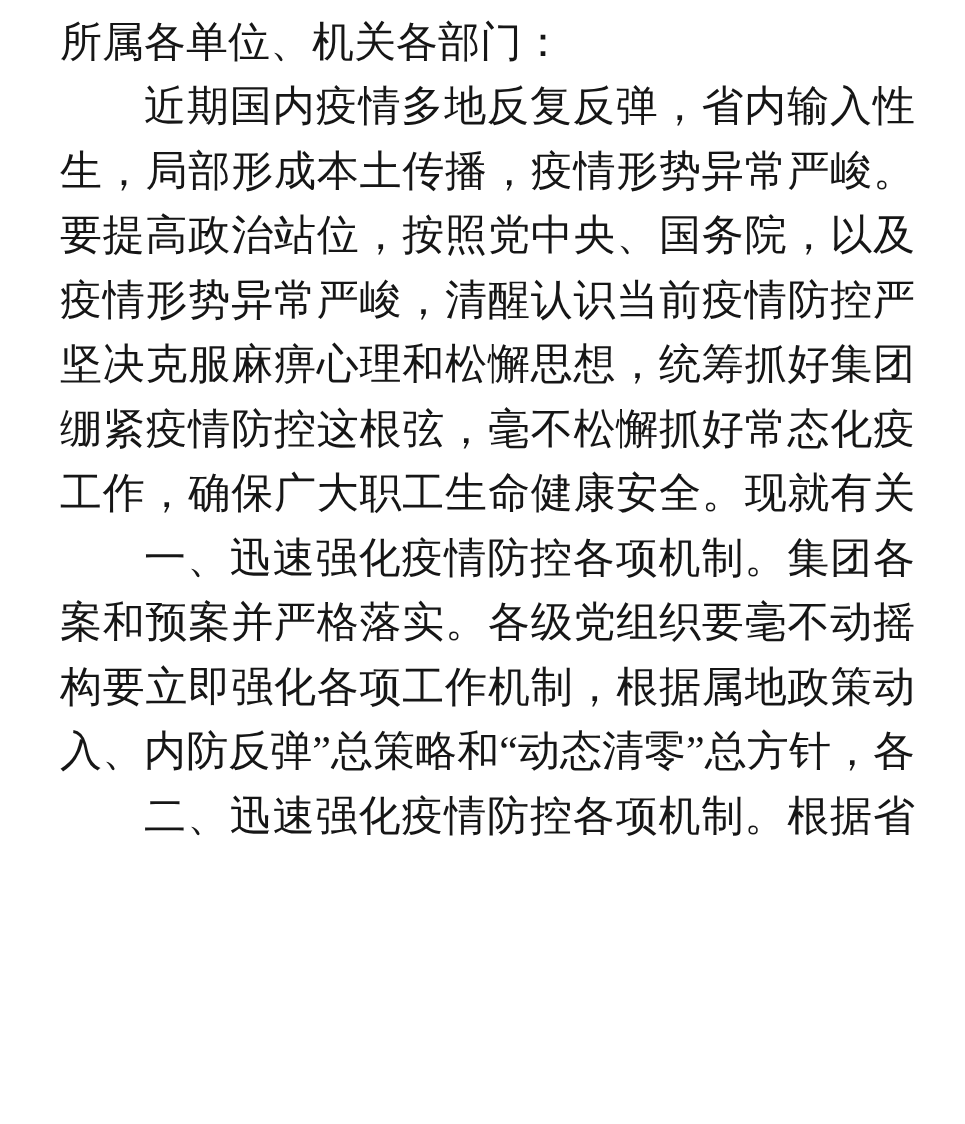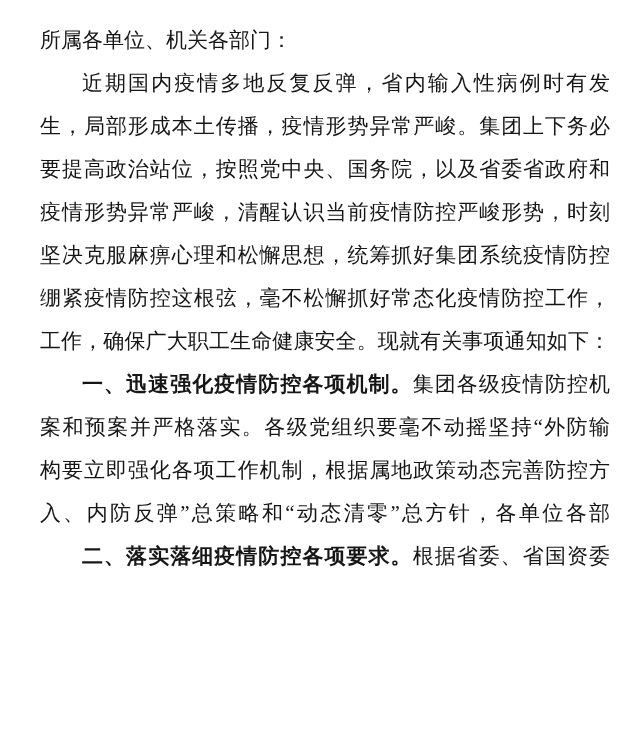--- a/index.html
+++ b/index.html
@@ -9,46 +9,46 @@
   body {
     width: 643px;
     height: 749px;
     overflow: hidden;
     background: #ffffff;
   }
   .page {
     box-sizing: border-box;
     width: 643px;
     height: 551px;
-    padding: 18px 33px 0 40px;
+    padding: 6px 33px 0 40px;
     background: #ffffff;
     color: #161616;
     font-family: "Liberation Serif", "DejaVu Serif", serif;
-    font-size: 21px;
+    font-size: 28px;
   }
   .text-block {
     width: 570px;
   }
   .line {
     height: 43px;
     line-height: 43px;
     text-align: left;
     text-justify: inter-character;
     overflow: hidden;
   }
   .line.fill {
     text-align: justify;
     text-align-last: justify;
   }
   .line.indent {
     text-indent: 2em;
   }
   .line b.heading {
     font-family: "Liberation Sans", "DejaVu Sans", sans-serif;
-    font-weight: 700;
+    font-weight: 400;
   }
 </style>
 </head>
 <body style="background: rgb(255, 255, 255);">
 
 <div class="page" style="background: rgb(255, 255, 255); color: rgb(22, 22, 22);">
   <div class="text-block">
 
       <div class="line"><b class="heading"></b><span>所属各单位、机关各部门：</span></div>
 
@@ -69,17 +69,17 @@
       <div class="line indent fill"><b class="heading">一、迅速强化疫情防控各项机制。</b><span>集团各级疫情防控机</span></div>
 
       <div class="line fill"><b class="heading"></b><span>案和预案并严格落实。各级党组织要毫不动摇坚持“外防输</span></div>
 
       <div class="line fill"><b class="heading"></b><span>构要立即强化各项工作机制，根据属地政策动态完善防控方</span></div>
 
       <div class="line fill"><b class="heading"></b><span>入、内防反弹”总策略和“动态清零”总方针，各单位各部</span></div>
 
 
 
-      <div class="line indent fill"><b class="heading">二、落实落细疫情防控各项要求。</b><span>根据省委、省国资委</span></div>
+      <div class="line indent fill"><b class="heading">二、迅速强化疫情防控各项机制。</b><span>根据省委、省国资委</span></div>
 
 
     </div>
 </div>
 
 </body></html>

